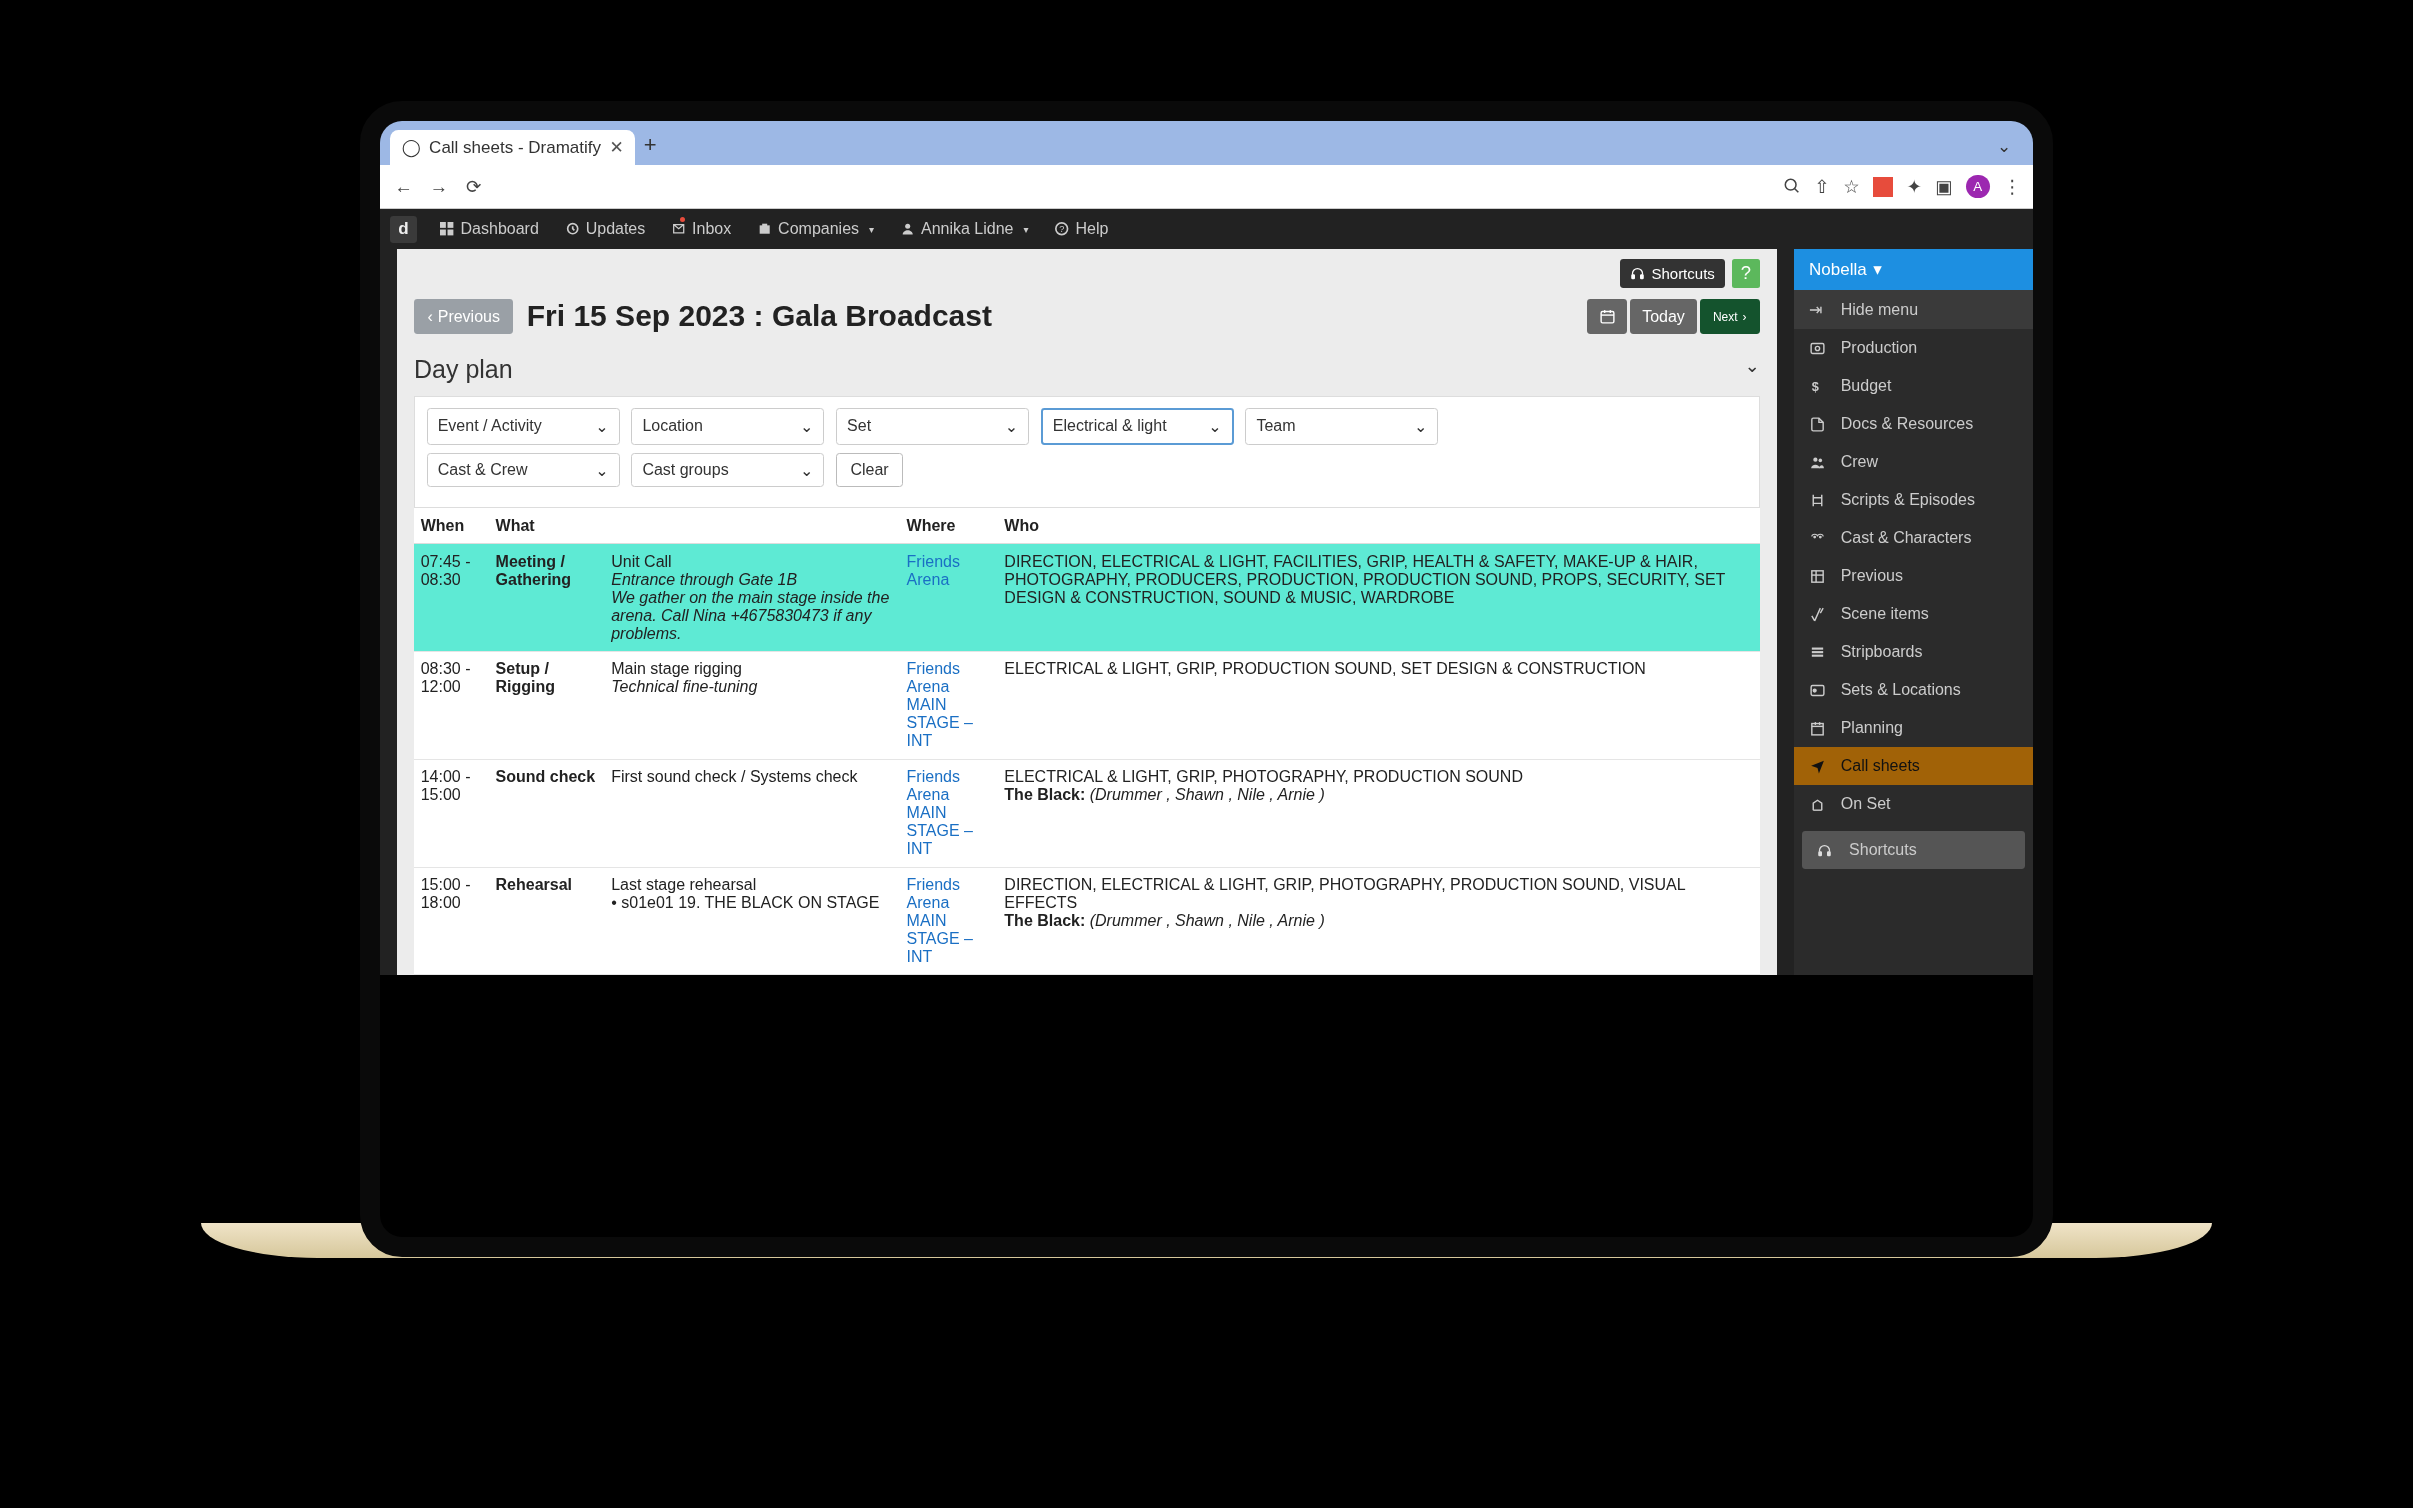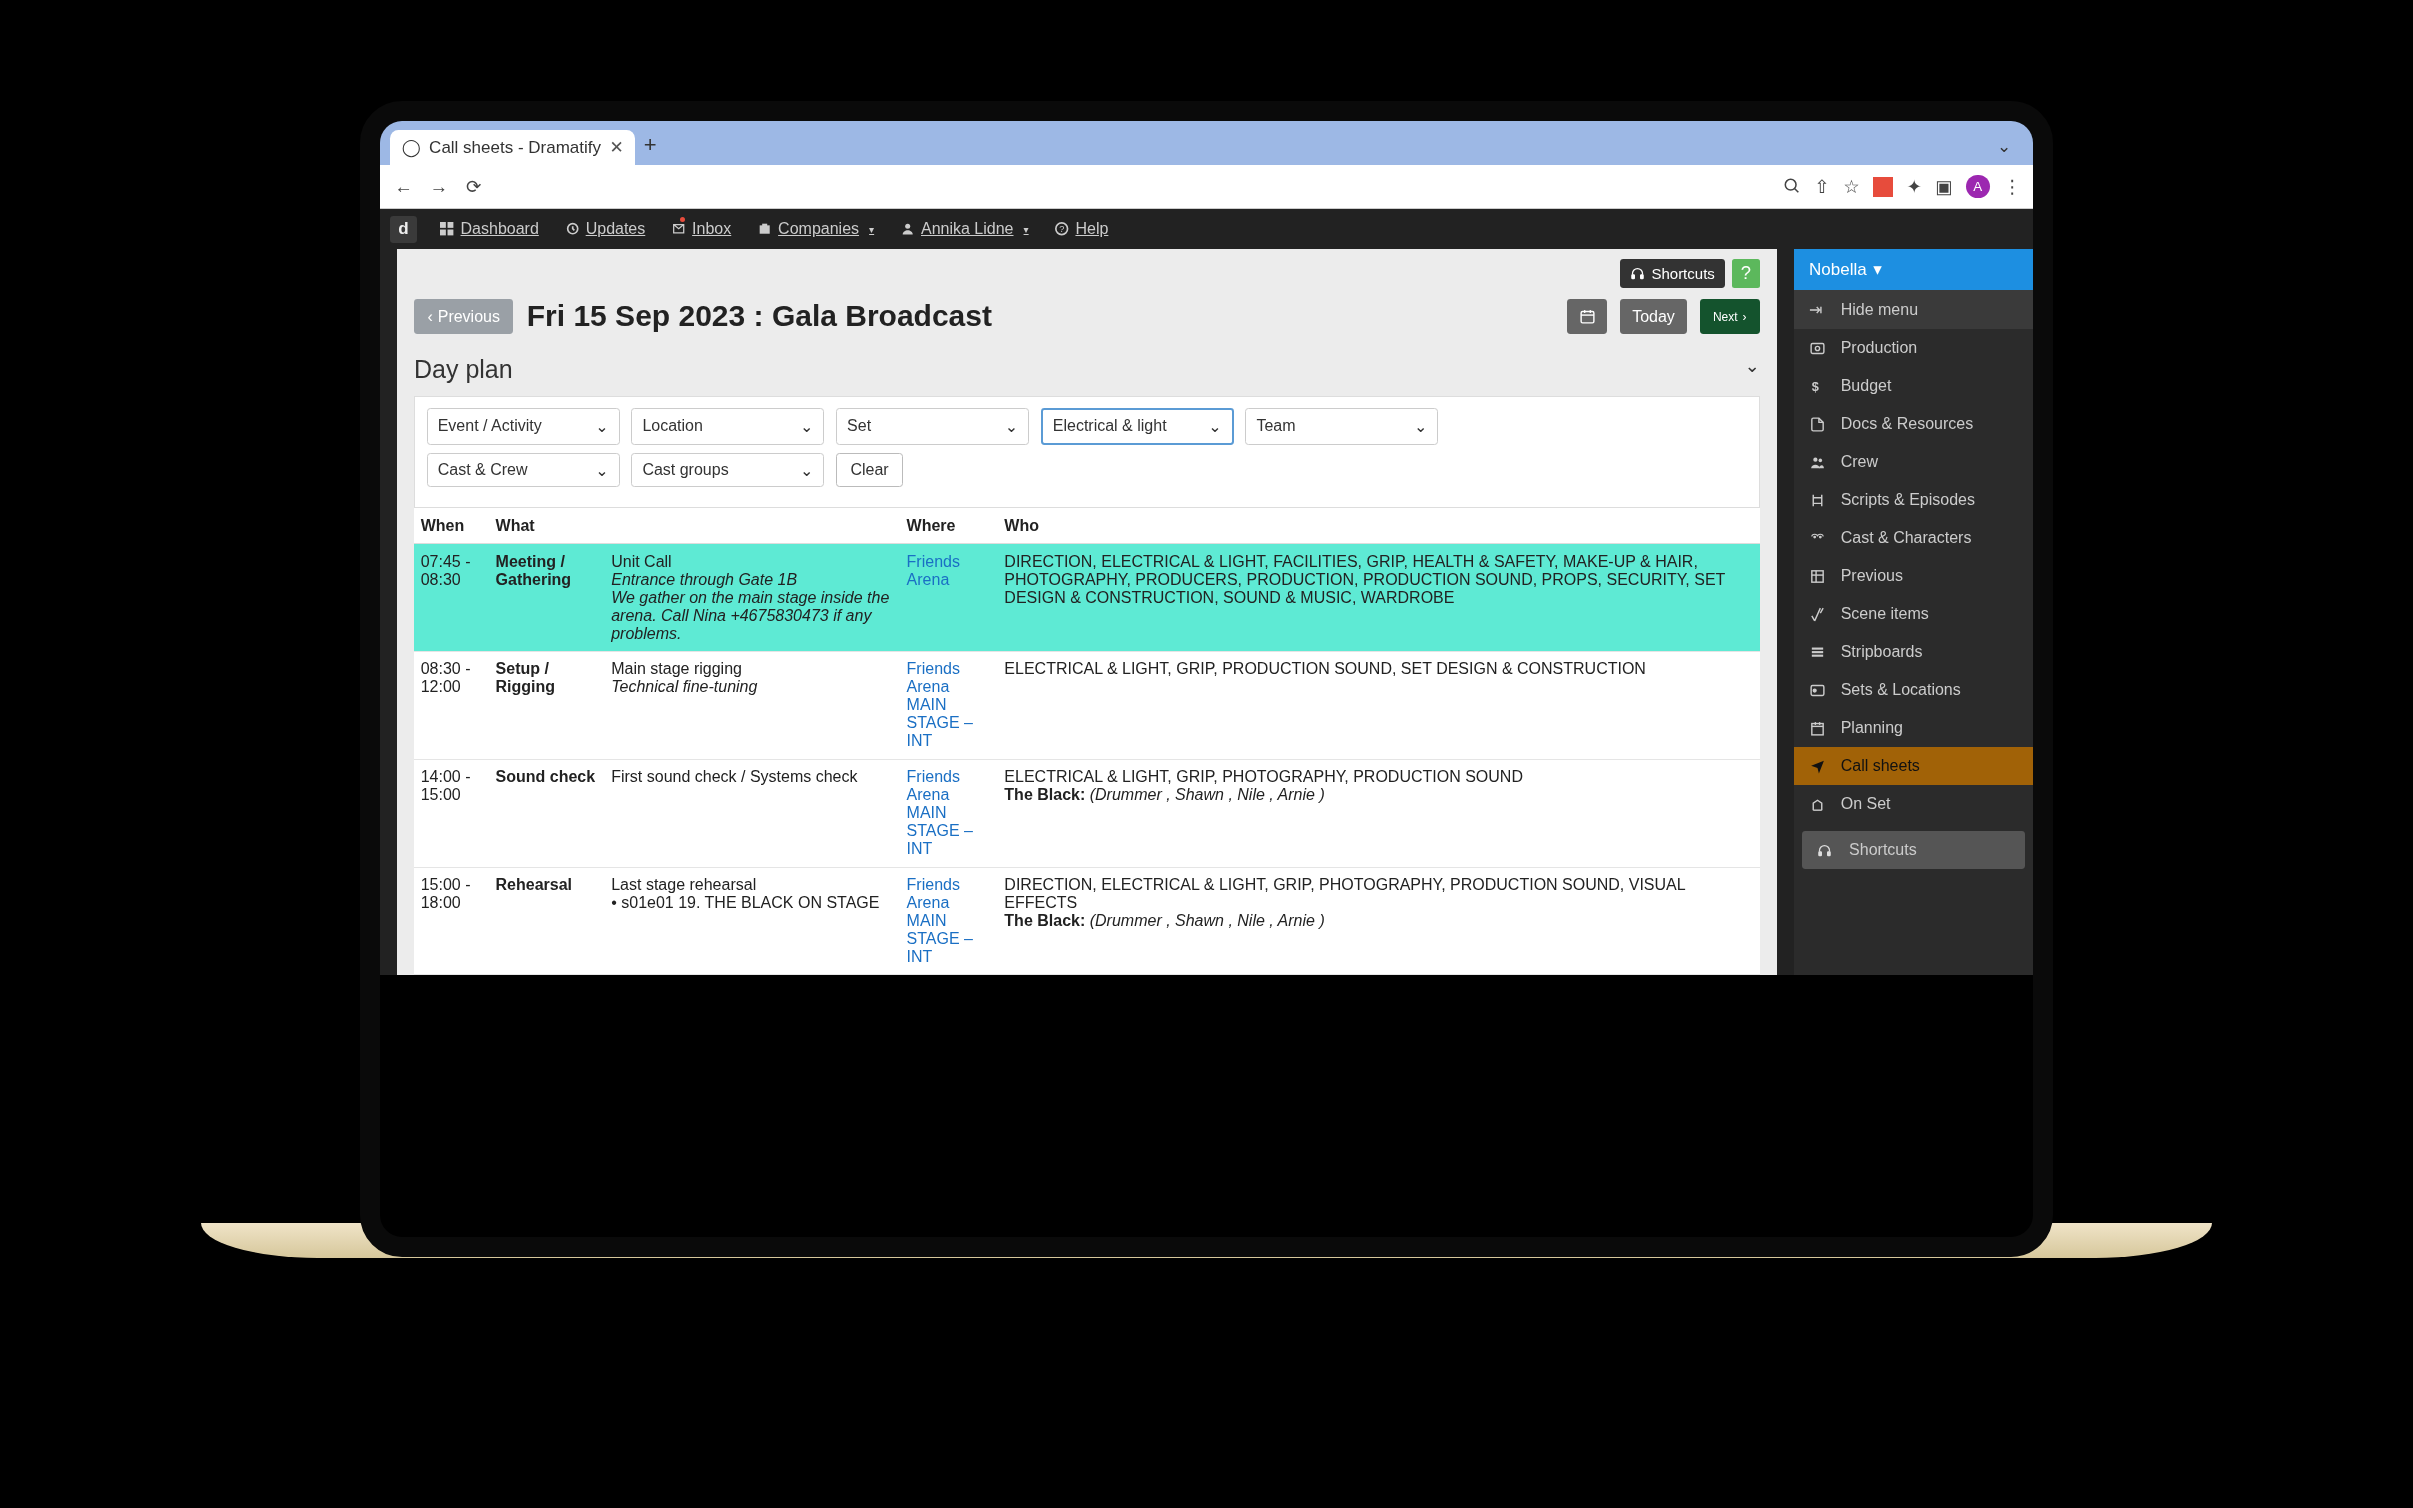--- a/index.html
+++ b/index.html
@@ -36,39 +36,39 @@
 .avatar-circle { width:23.5px; height:23.5px; border-radius:50%; background:#9c27b0;
   color:#fff; display:flex; align-items:center; justify-content:center; font-size:13.4px; }
 .ext-sq { width:20px; height:20px; background:#e74c3c; }
 
 
 .app { display:flex; height:calc(100% - 87px); background:#222; }
 .topbar { background:#222; height:40px; display:flex; align-items:center; padding:0 10px; color:#ddd;
   font-size:16px; gap:3.4px; }
 .logo-sq { width:27px; height:27px; background:#3a3a3a; border-radius:3.4px; display:flex;
   align-items:center; justify-content:center; color:#eee; margin-right:8.4px; font-size:17px; font-weight:bold;}
-.nav-item { padding:0 11.7px; display:flex; align-items:center; gap:6.7px; color:#ccc; height:36px;text-decoration:underline; }
+.nav-item { padding:0 11.7px; display:flex; align-items:center; gap:6.7px; color:#ccc; height:36px; }
 .nav-item .ico { display:inline-flex; }
 .caret { font-size:10px; margin-left:3.4px; }
 
 .content-col { flex:1; display:flex; flex-direction:column; background:#222; }
 .page-wrap { background:#ececec; flex:1; margin:0 17px 0 17px; padding:10px 17px 0 17px; overflow:hidden;}
 .tools-row { display:flex; justify-content:flex-end; gap:6.7px; margin-bottom:11.7px; }
 .shortcuts-btn { background:#333; color:#fff; padding:5px 10px; border-radius:3.4px; font-size:15px;
   display:flex; gap:6.7px; align-items:center; }
 .help-sq { width:28.5px; height:28.5px; background:#5cb85c; color:#fff; display:flex;
   align-items:center; justify-content:center; font-size:18.4px; border-radius:2.5px; }
 
 .header-row { display:flex; align-items:flex-start; gap:13.4px; margin-bottom:13.4px; }
 .prev-btn { background:#9aa0a6; color:#fff; padding:8.4px 13.4px; border-radius:3.4px; font-size:16px;
   display:flex; gap:5px; align-items:center; }
 .title-box { flex:1; }
 .title-box h1 { font-size:30px; color:#222; margin-bottom:6.7px; font-weight:600;}
 .subtitle { font-size:16px; color:#444; }
-.date-nav { display:flex; gap:13px; }
+.date-nav { display:flex; gap:3px; }
 .cal-btn { background:#666; color:#fff; padding:8.4px 11.7px; border-radius:3.4px; font-size:16px; }
 .next-btn { background:#14532d; color:#fff; padding:8.4px 13.4px; border-radius:3.4px; font-size:12px;
   display:flex; gap:5px; align-items:center; }
 
 h2.section { font-size:25px; font-weight:400; color:#333; margin-top:15px; margin-bottom:11.7px; }
 .chev-right { float:right; font-size:18.4px; color:#333; }
 
 .filter-area { background:#fff; padding:11.7px; border:0.8px solid #ddd; }
 .filter-row { display:flex; gap:11.7px; margin-bottom:8.4px; flex-wrap:wrap; }
 .sel { border:0.8px solid #ccc; border-radius:3.4px; padding:6.7px 10px; font-size:16px; color:#333;

